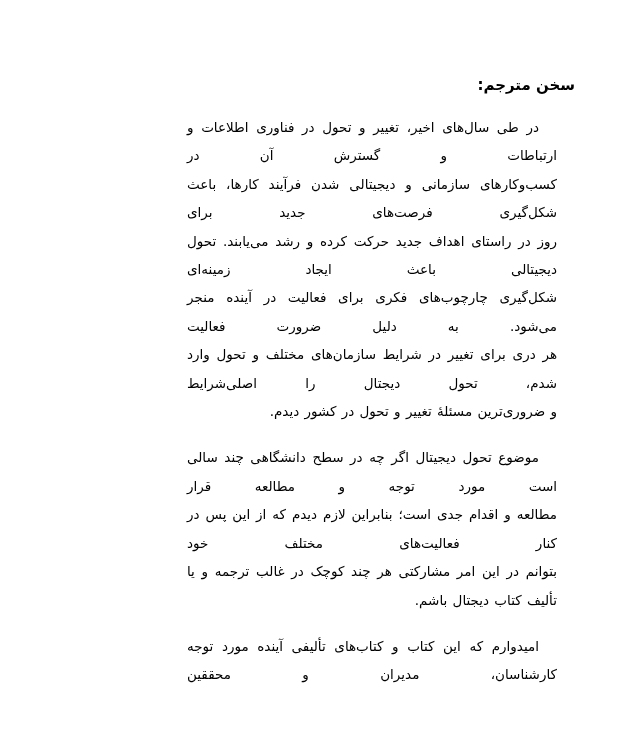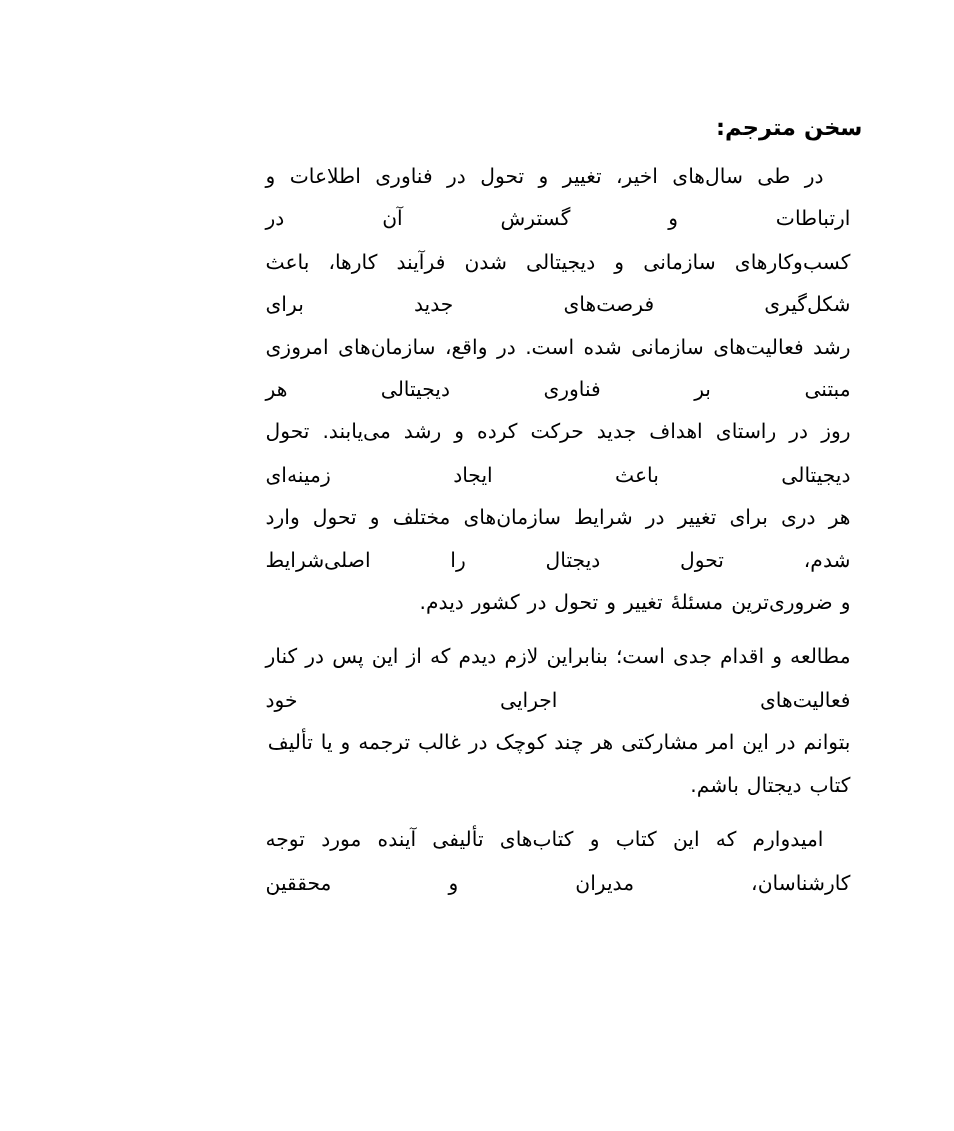--- a/index.html
+++ b/index.html
@@ -23,56 +23,56 @@
     background: #ffffff;
   }
   .heading {
     font-size: 15px;
     font-weight: bold;
     line-height: 20px;
     margin: 0 0 9px 0;
     text-align: right;
   }
   .para {
-    margin: 8px;
+    margin: 18px;
     padding: 0;
   }
   .line {
     font-size: 13.5px;
     line-height: 28.4px;
     text-align: justify;
     text-align-last: justify;
     word-spacing: 1px;
   }
   .line.first {
     text-indent: 18px;
   }
   .line.plast {
-    text-align: right;
     text-align-last: right;
   }
 </style>
 </head>
 <body>
 
 <div class="page">
 
   <h1 class="heading">سخن مترجم:</h1>
 
   <div class="para">
     <div class="line first">در طی سال‌های اخیر، تغییر و تحول در فناوری اطلاعات و ارتباطات و گسترش آن در</div>
     <div class="line">کسب‌وکارهای سازمانی و دیجیتالی شدن فرآیند کارها، باعث شکل‌گیری فرصت‌های جدید برای</div>
-    <div class="line">رشد فعالیت‌های سازمانی شده است. در واقع، سازمان‌های امروزی مبتنی بر فناوری دیجیتالی هر</div>
     <div class="line">روز در راستای اهداف جدید حرکت کرده و رشد می‌یابند. تحول دیجیتالی باعث ایجاد زمینه‌ای</div>
+    <div class="line">شکل‌گیری چارچوب‌های فکری برای فعالیت در آینده منجر می‌شود. به دلیل ضرورت فعالیت</div>
     <div class="line">هر دری برای تغییر در شرایط سازمان‌های مختلف و تحول وارد شدم، تحول دیجتال را اصلی‌شرایط</div>
     <div class="line plast">و ضروری‌ترین مسئلهٔ تغییر و تحول در کشور دیدم.</div>
   </div>
 
   <div class="para">
-    <div class="line">مطالعه و اقدام جدی است؛ بنابراین لازم دیدم که از این پس در کنار فعالیت‌های اجرایی خود</div>
+    <div class="line first">موضوع تحول دیجیتال اگر چه در سطح دانشگاهی چند سالی است مورد توجه و مطالعه قرار</div>
+    <div class="line">مطالعه و اقدام جدی است؛ بنابراین لازم دیدم که از این پس در کنار فعالیت‌های مختلف خود</div>
     <div class="line plast">بتوانم در این امر مشارکتی هر چند کوچک در غالب ترجمه و یا تألیف کتاب دیجتال باشم.</div>
   </div>
 
   <div class="para">
     <div class="line first">امیدوارم که این کتاب و کتاب‌های تألیفی آینده مورد توجه کارشناسان، مدیران و محققین</div>
 
   </div>
 
 </div>
 

